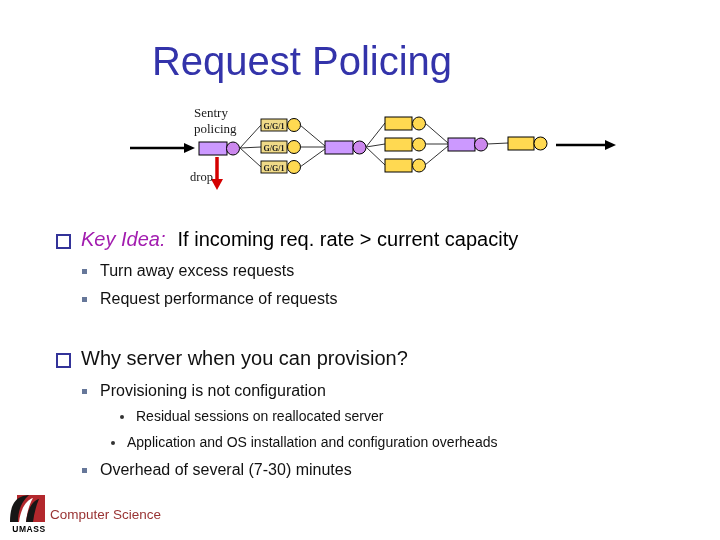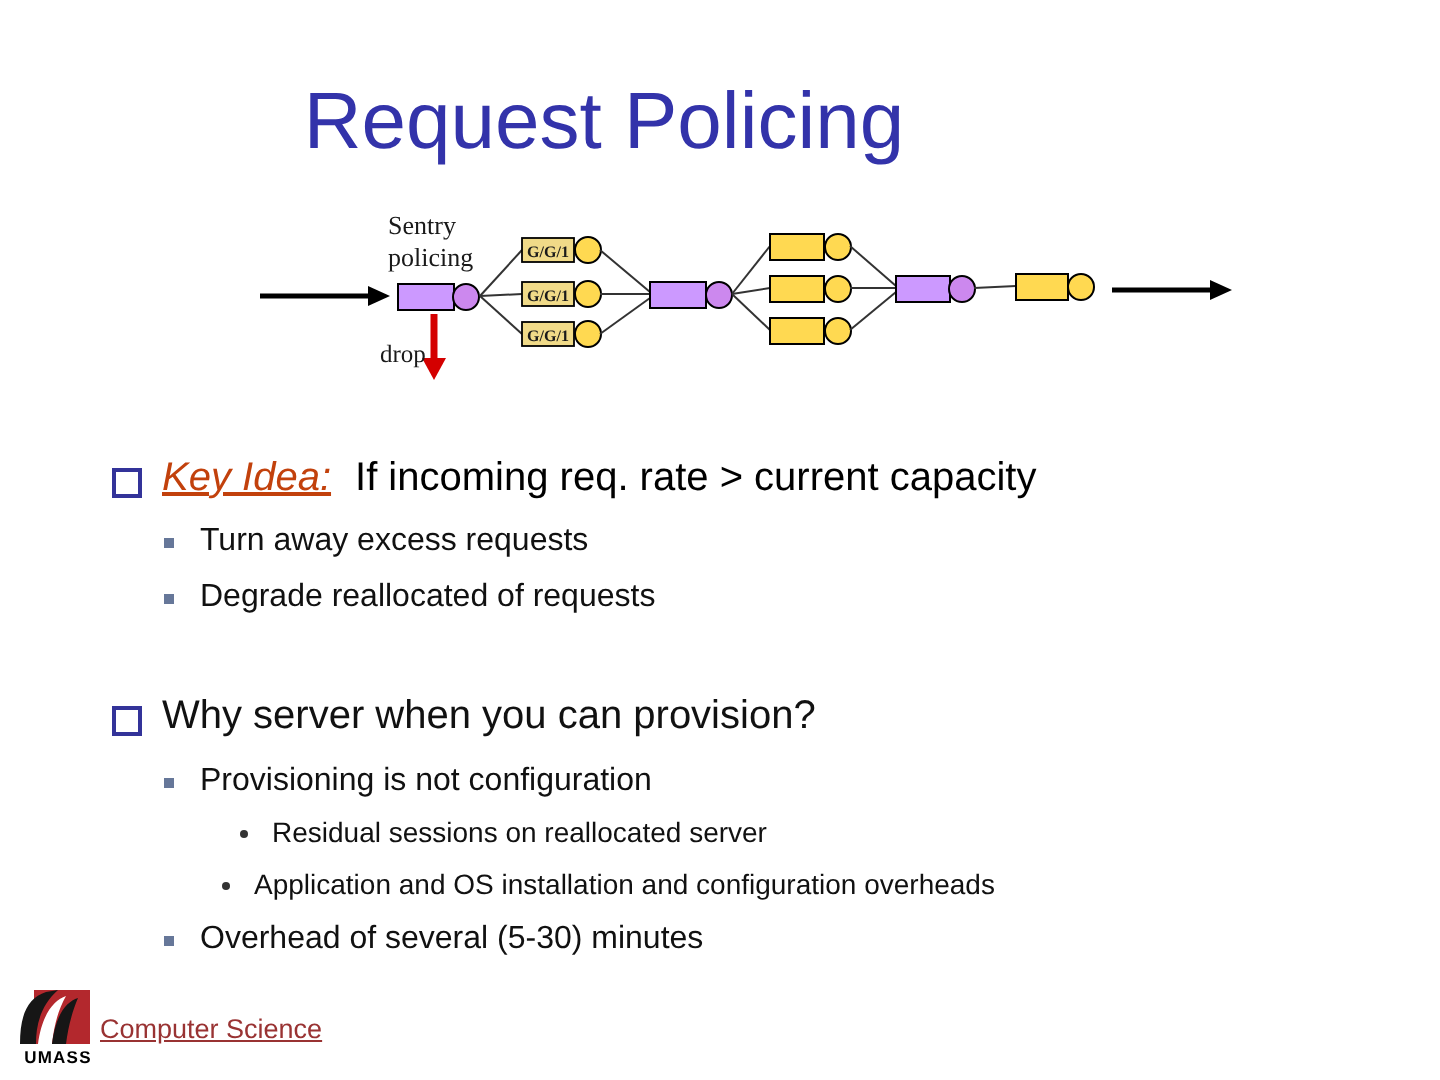--- a/index.html
+++ b/index.html
@@ -21,25 +21,25 @@
   .conn{stroke:#333;stroke-width:1;fill:none;}
   .serif-label{font-family:"Liberation Serif",serif;fill:#1a1a1a;}
   
   .row{position:absolute;display:flex;align-items:flex-start;white-space:nowrap;}
   .sq1{width:11px;height:11px;border:2px solid #333399;margin-top:6px;flex:0 0 auto;}
   .sq2{width:5px;height:5px;background:#667799;margin-top:7px;flex:0 0 auto;}
   .dot3{width:4px;height:4px;border-radius:50%;background:#333;margin-top:7px;flex:0 0 auto;}
   .t1{font-size:20px;line-height:1.15;margin-left:10px;}
   .t2{font-size:16px;line-height:1.15;margin-left:13px;}
   .t3{font-size:14px;line-height:1.15;margin-left:12px;}
-  .em{font-style:italic;color:#c2410c;text-decoration:underline;}
+  .em{font-style:italic;color:#a21caf;}
   .rest{color:#000000;margin-left:12px;}
   
   .logo{position:absolute;left:8px;top:494px;width:40px;height:42px;}
-  .dept{position:absolute;left:50px;top:507px;font-size:13.5px;color:#993333;text-decoration:underline;}
+  .dept{position:absolute;left:50px;top:507px;font-size:13.5px;color:#993333;}
 </style>
 </head>
 <body>
 
 <div class="title">Request Policing</div>
 
 <svg class="diagram" viewBox="0 0 720 100">
 
   <g>
     <line x1="130" y1="48" x2="184" y2="48" stroke="#000" stroke-width="2.5"></line>
@@ -133,21 +133,21 @@
   <span class="t1"><span class="em">Key Idea:</span><span class="rest">If incoming req. rate &gt; current capacity</span></span>
 </div>
 
 <div class="row" style="left:82px;top:262px;">
   <span class="sq2"></span>
   <span class="t2">Turn away excess requests</span>
 </div>
 
 <div class="row" style="left:82px;top:290px;">
   <span class="sq2"></span>
-  <span class="t2">Degrade reallocated of requests</span>
+  <span class="t2">Request performance of requests</span>
 </div>
 
 <div class="row" style="left:56px;top:347px;">
   <span class="sq1"></span>
   <span class="t1">Why server when you can provision?</span>
 </div>
 
 <div class="row" style="left:82px;top:382px;">
   <span class="sq2"></span>
   <span class="t2">Provisioning is not configuration</span>
@@ -158,21 +158,21 @@
   <span class="t3">Residual sessions on reallocated server</span>
 </div>
 
 <div class="row" style="left:111px;top:434px;">
   <span class="dot3"></span>
   <span class="t3">Application and OS installation and configuration overheads</span>
 </div>
 
 <div class="row" style="left:82px;top:461px;">
   <span class="sq2"></span>
-  <span class="t2">Overhead of several (5-30) minutes</span>
+  <span class="t2">Overhead of several (7-30) minutes</span>
 </div>
 
 <svg class="logo" viewBox="0 0 40 42">
   <rect x="9" y="1" width="28" height="27" fill="#B3282D"></rect>
   <path d="M2,28 C2,13 6,5 15,2 L21,1 C12,9 10,19 10,28 Z" fill="#161616"></path>
   <path d="M11,28 C13,13 19,6 25,4 C21,11 19,19 18,28 Z" fill="#FFFFFF"></path>
   <path d="M18,28 C20,13 25,7 31,5 C28,12 26,20 25,28 Z" fill="#161616"></path>
   <text x="21" y="37.5" text-anchor="middle" font-size="8.5" font-weight="bold" fill="#000" letter-spacing="0.6" font-family="Liberation Sans, sans-serif">UMASS</text>
 </svg>
 <div class="dept">Computer Science</div>

